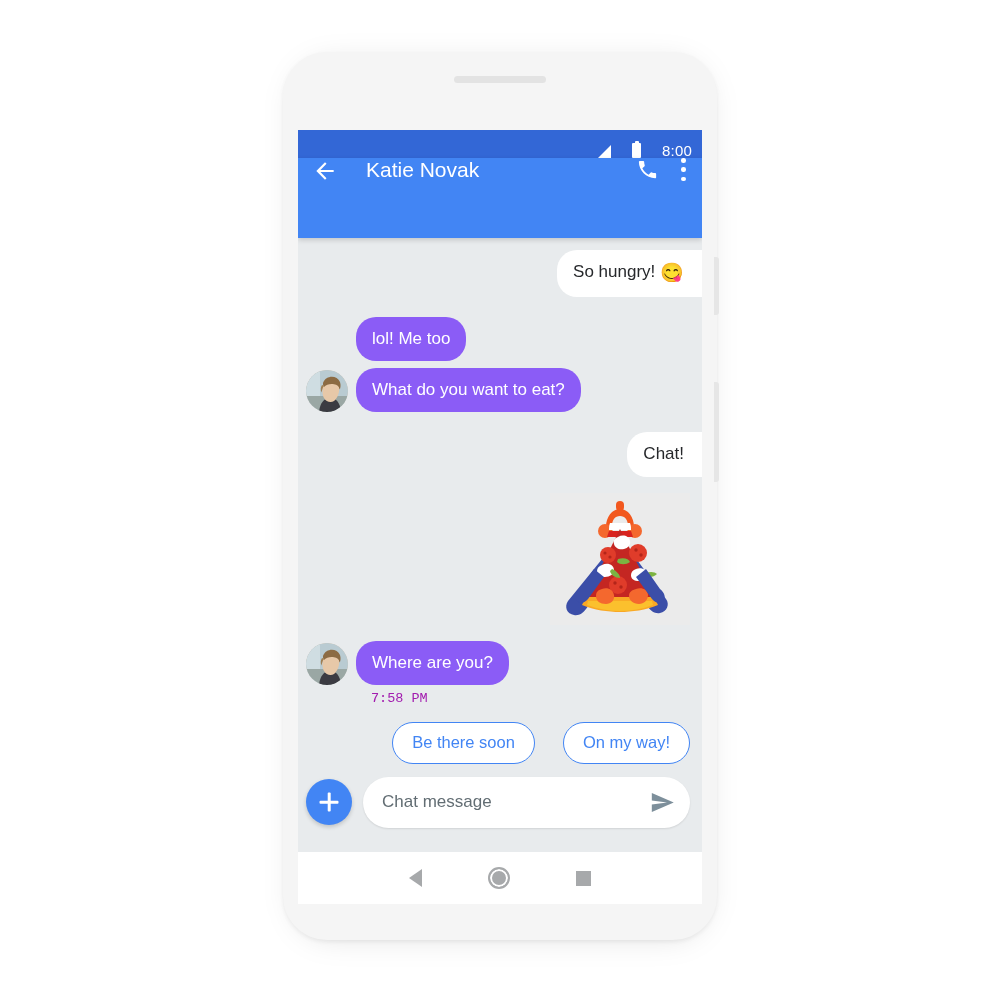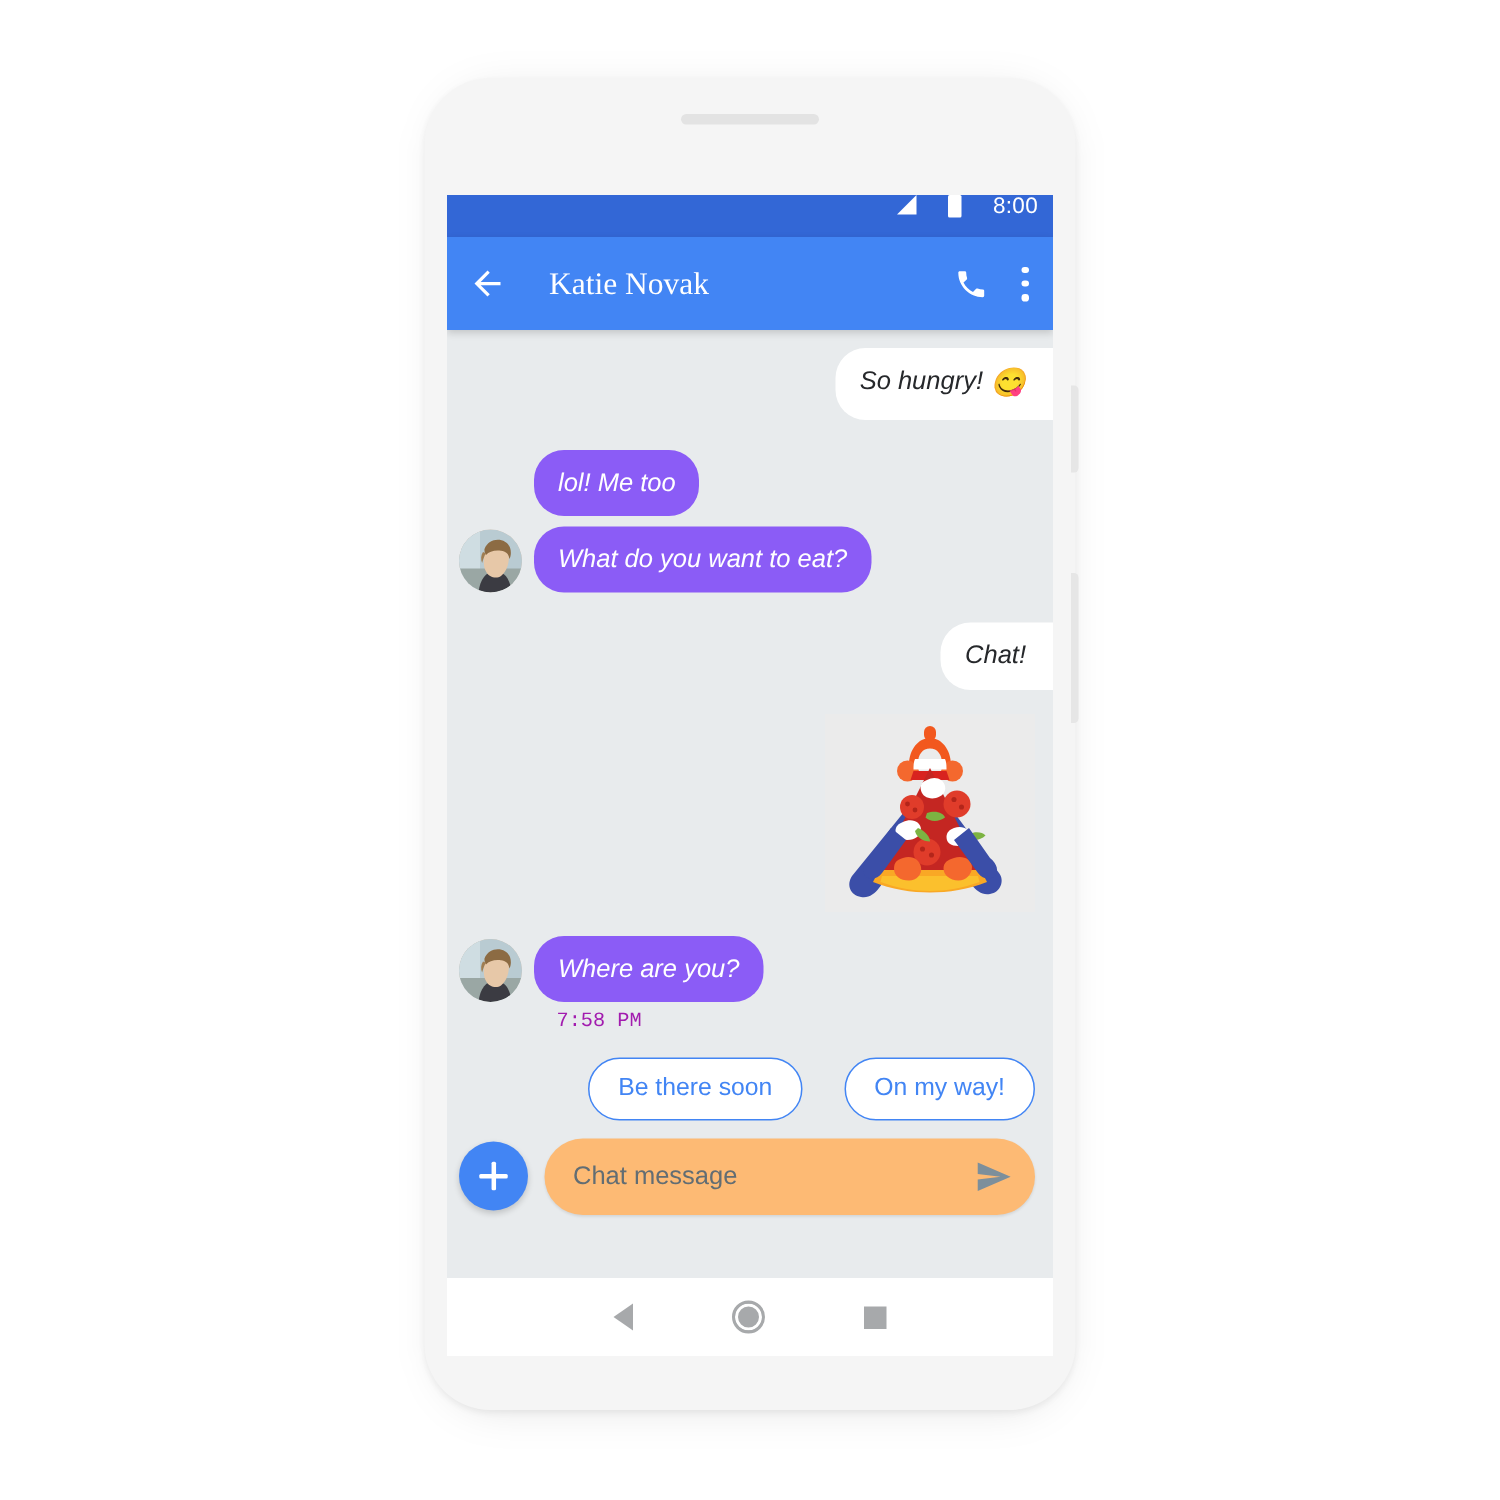--- a/index.html
+++ b/index.html
@@ -82,21 +82,21 @@
     height: 722px;
     background: #e8ebed;
     overflow: hidden;
   }
 
   
   .status-bar {
     height: 28px;
     background: #3367d6;
     display: flex;
-    align-items: flex-start;
+    align-items: flex-end;
     justify-content: flex-end;
     padding-right: 10px;
     box-sizing: border-box;
     gap: 21px;
   }
   .signal-icon {
     width: 0;
     height: 0;
     border-left: 13px solid transparent;
     border-bottom: 13px solid #ffffff;
@@ -121,30 +121,29 @@
   }
   .status-time {
     color: #ffffff;
     font-size: 15px;
     letter-spacing: 0.2px;
     line-height: 1;
   }
 
   
   .app-bar {
-    height: 62px;
+    height: 80px;
     background: #4285f4;
     display: flex;
-    align-items: center;
+    align-items: flex-start;
     padding: 0 16px 0 14px;
     box-sizing: border-box;
     box-shadow: 0 2px 5px rgba(0,0,0,0.16);
     position: relative;
     z-index: 3;
-    font-family: Liberation Serif, serif;
   }
   .back-arrow {
     width: 26px;
     height: 26px;
     flex: 0 0 auto;
     cursor: pointer;
   }
   .app-title {
     color: #ffffff;
     font-size: 21px;
@@ -178,21 +177,20 @@
     position: relative;
     height: 596px;
     background: #e8ebed;
     overflow: hidden;
   }
 
   .row {
     display: flex;
     align-items: flex-end;
     padding: 0 0 0 8px;
-    font-style: italic;
   }
   .row.out { justify-content: flex-end; padding-left: 0; }
 
   .bubble {
     font-size: 17px;
     line-height: 1.25;
     padding: 11px 16px 12px;
     max-width: 300px;
     box-sizing: border-box;
     word-wrap: break-word;
@@ -306,21 +304,21 @@
   .fab-add::after {
     left: 50%; top: 50%;
     width: 2.6px; height: 19px;
     transform: translate(-50%,-50%);
   }
 
   .input-pill {
     flex: 1 1 auto;
     height: 51px;
     margin-left: 11px;
-    background: #fdba74;
+    background: #ffffff;
     border-radius: 26px;
     display: flex;
     align-items: center;
     padding: 0 14px 0 19px;
     box-sizing: border-box;
     box-shadow: 0 1px 2px rgba(0,0,0,0.10);
   }
   .input-text {
     flex: 1 1 auto;
     font-size: 17px;

